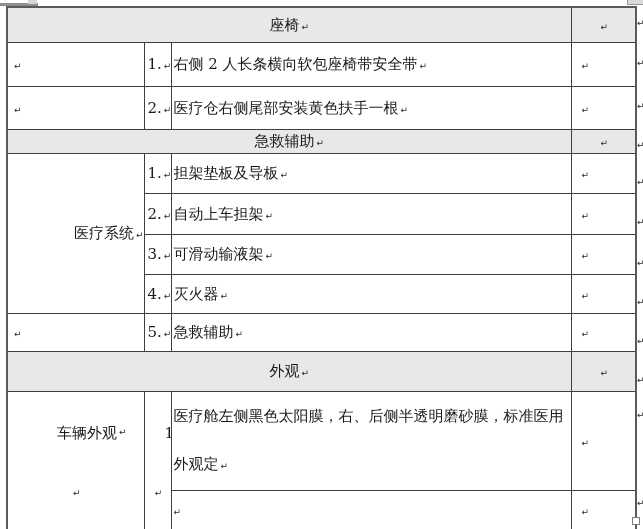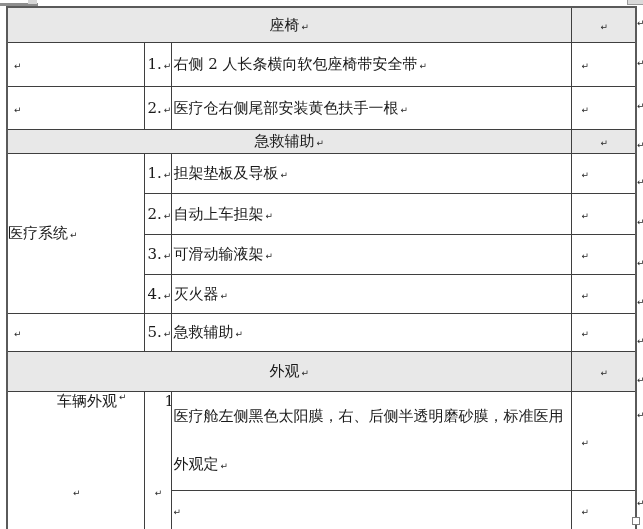--- a/index.html
+++ b/index.html
@@ -40,29 +40,29 @@
   }
   .mark {
     font-family: "DejaVu Sans", sans-serif;
     font-size: 9px;
     color: #2a2a2a;
     white-space: nowrap;
   }
   td .mark { margin-left: 2px; }
   td.c1m { padding-left: 6px; }
   td.c1m .mark { margin-left: 0; }
-  td.c1label { text-align: left; }
+  td.c1label { text-align: right; }
   td.num { padding-left: 3px; }
   td.content { padding-left: 2px; padding-right: 6px; }
   td.c4 { padding-left: 10px; }
   td.c4 .mark { margin-left: 0; }
   td.mergecol { padding: 0; vertical-align: top; }
   .merge-top {
     height: 82px;
-    display: flex; align-items: flex-start; justify-content: center; margin-left: 32px;
+    display: flex; align-items: center; justify-content: center; margin-left: 32px;
   }
   .merge-bottom {
     height: 40px;
     display: flex; align-items: center; justify-content: center;
   }
   td.twoline {
     line-height: 48px;
     vertical-align: middle;
   }
   td.emptycell .mark { margin-left: 0; }

